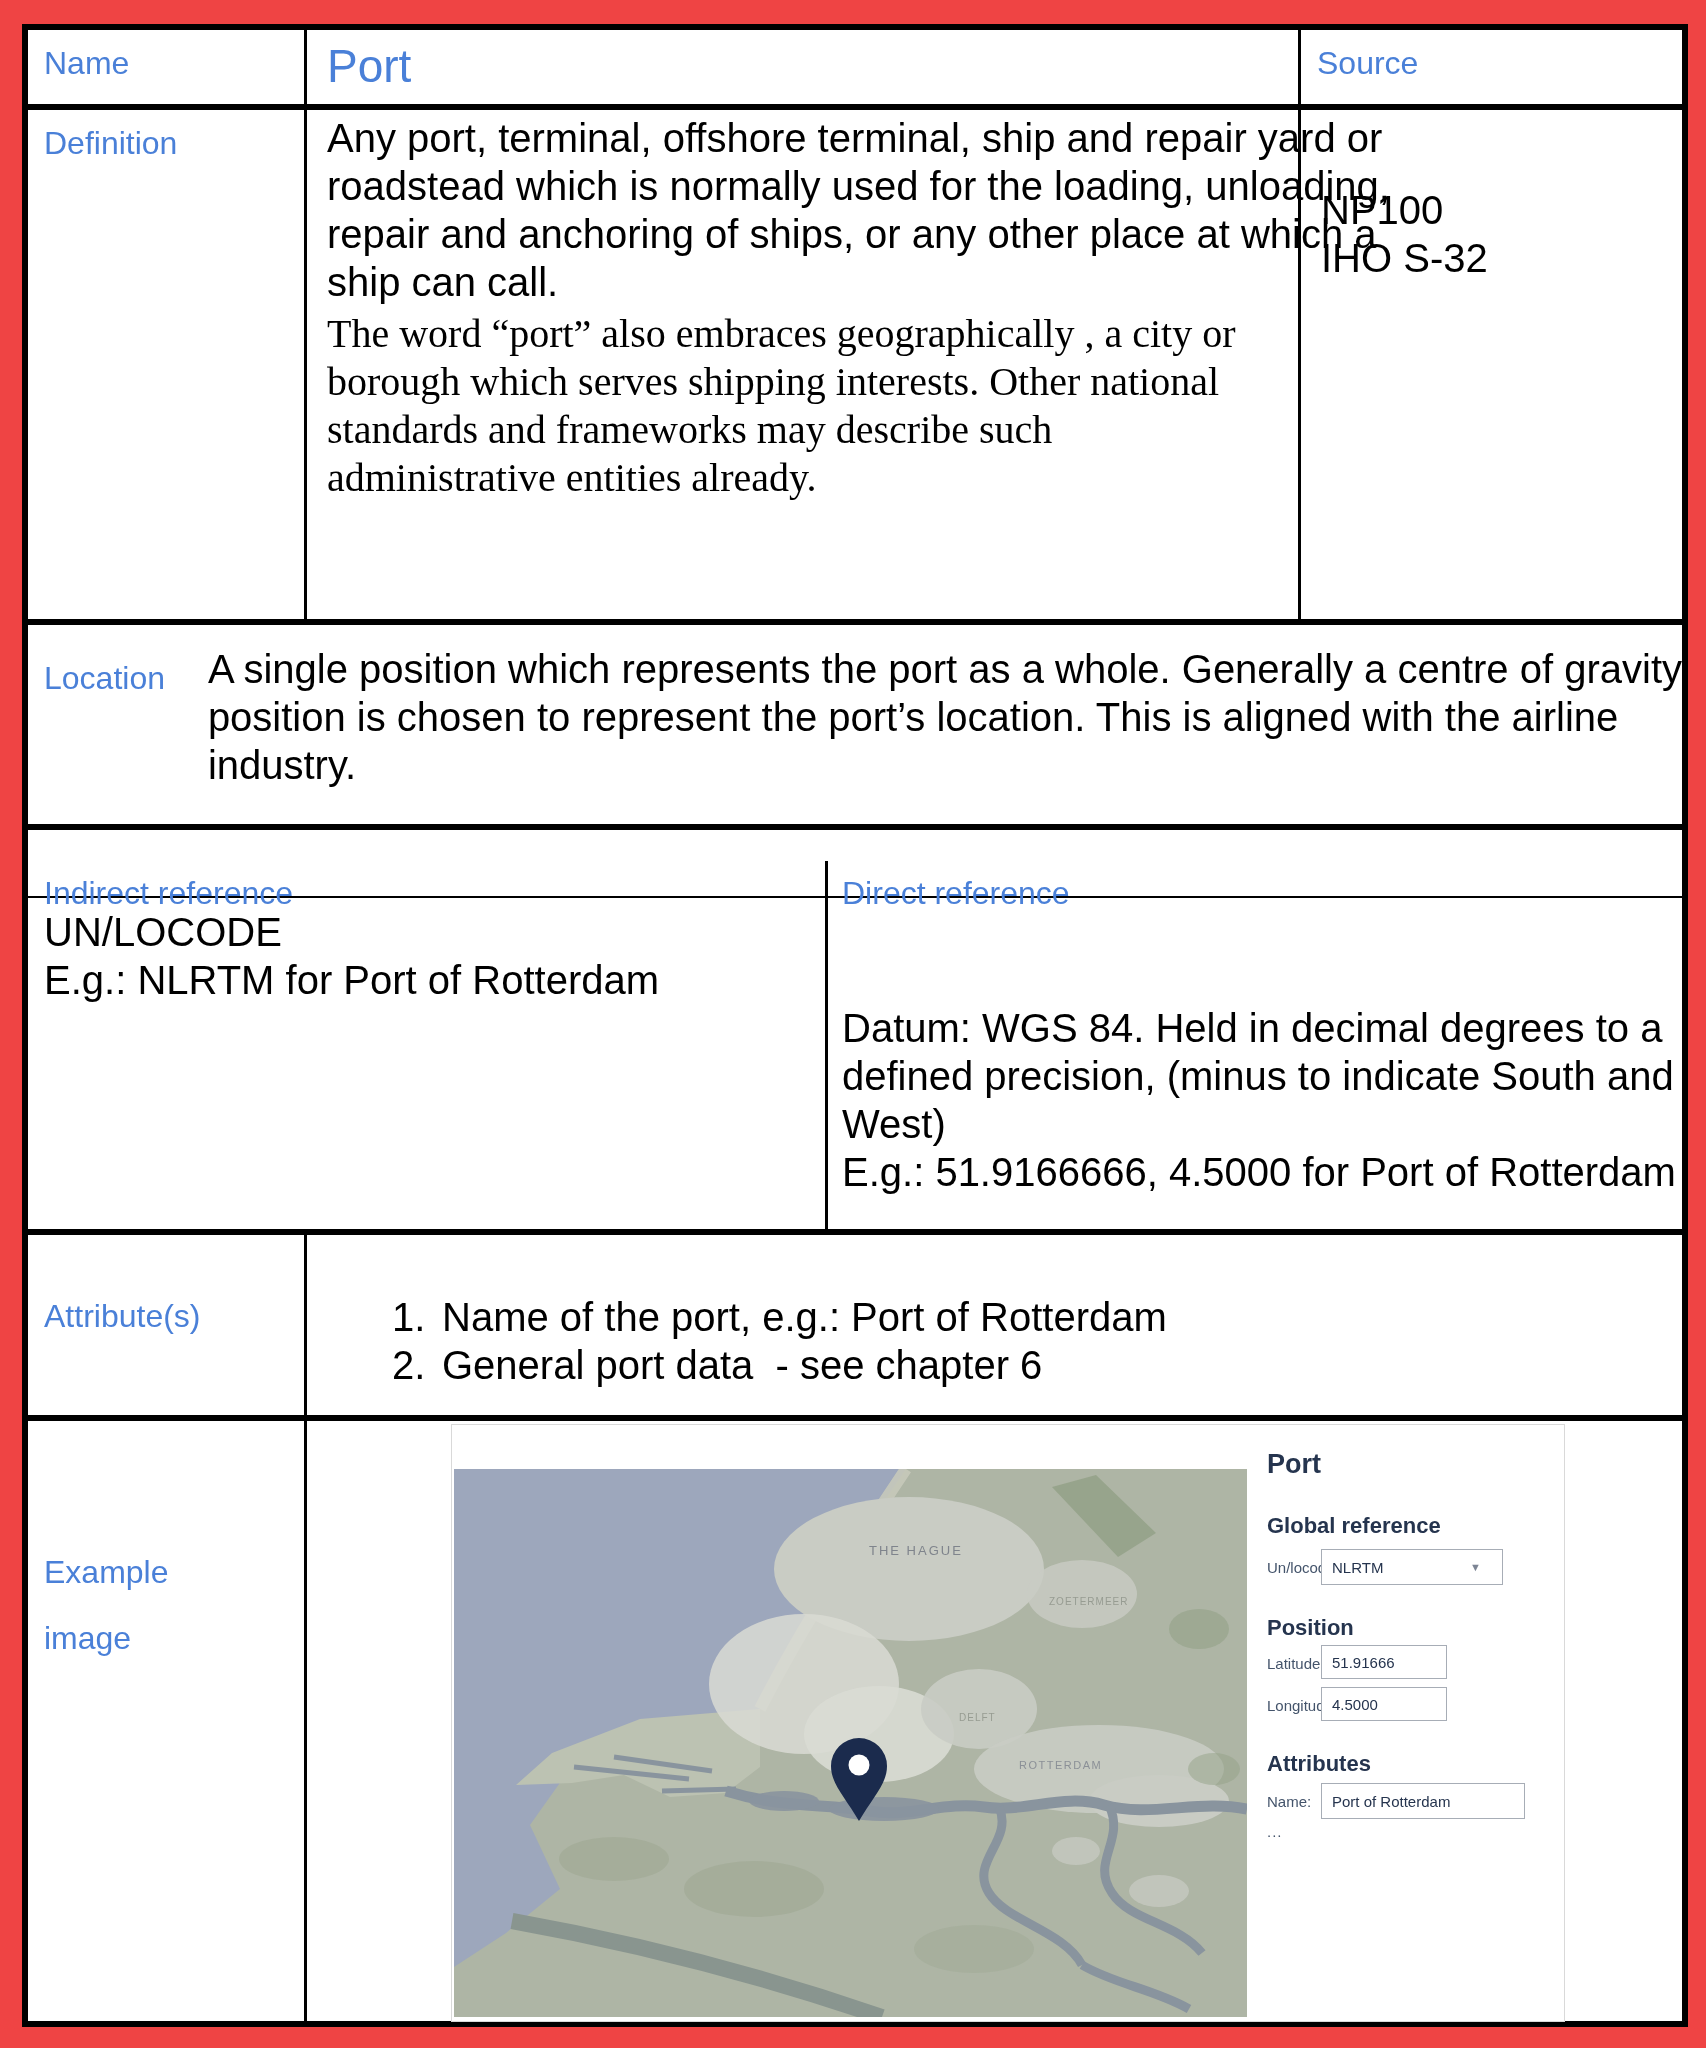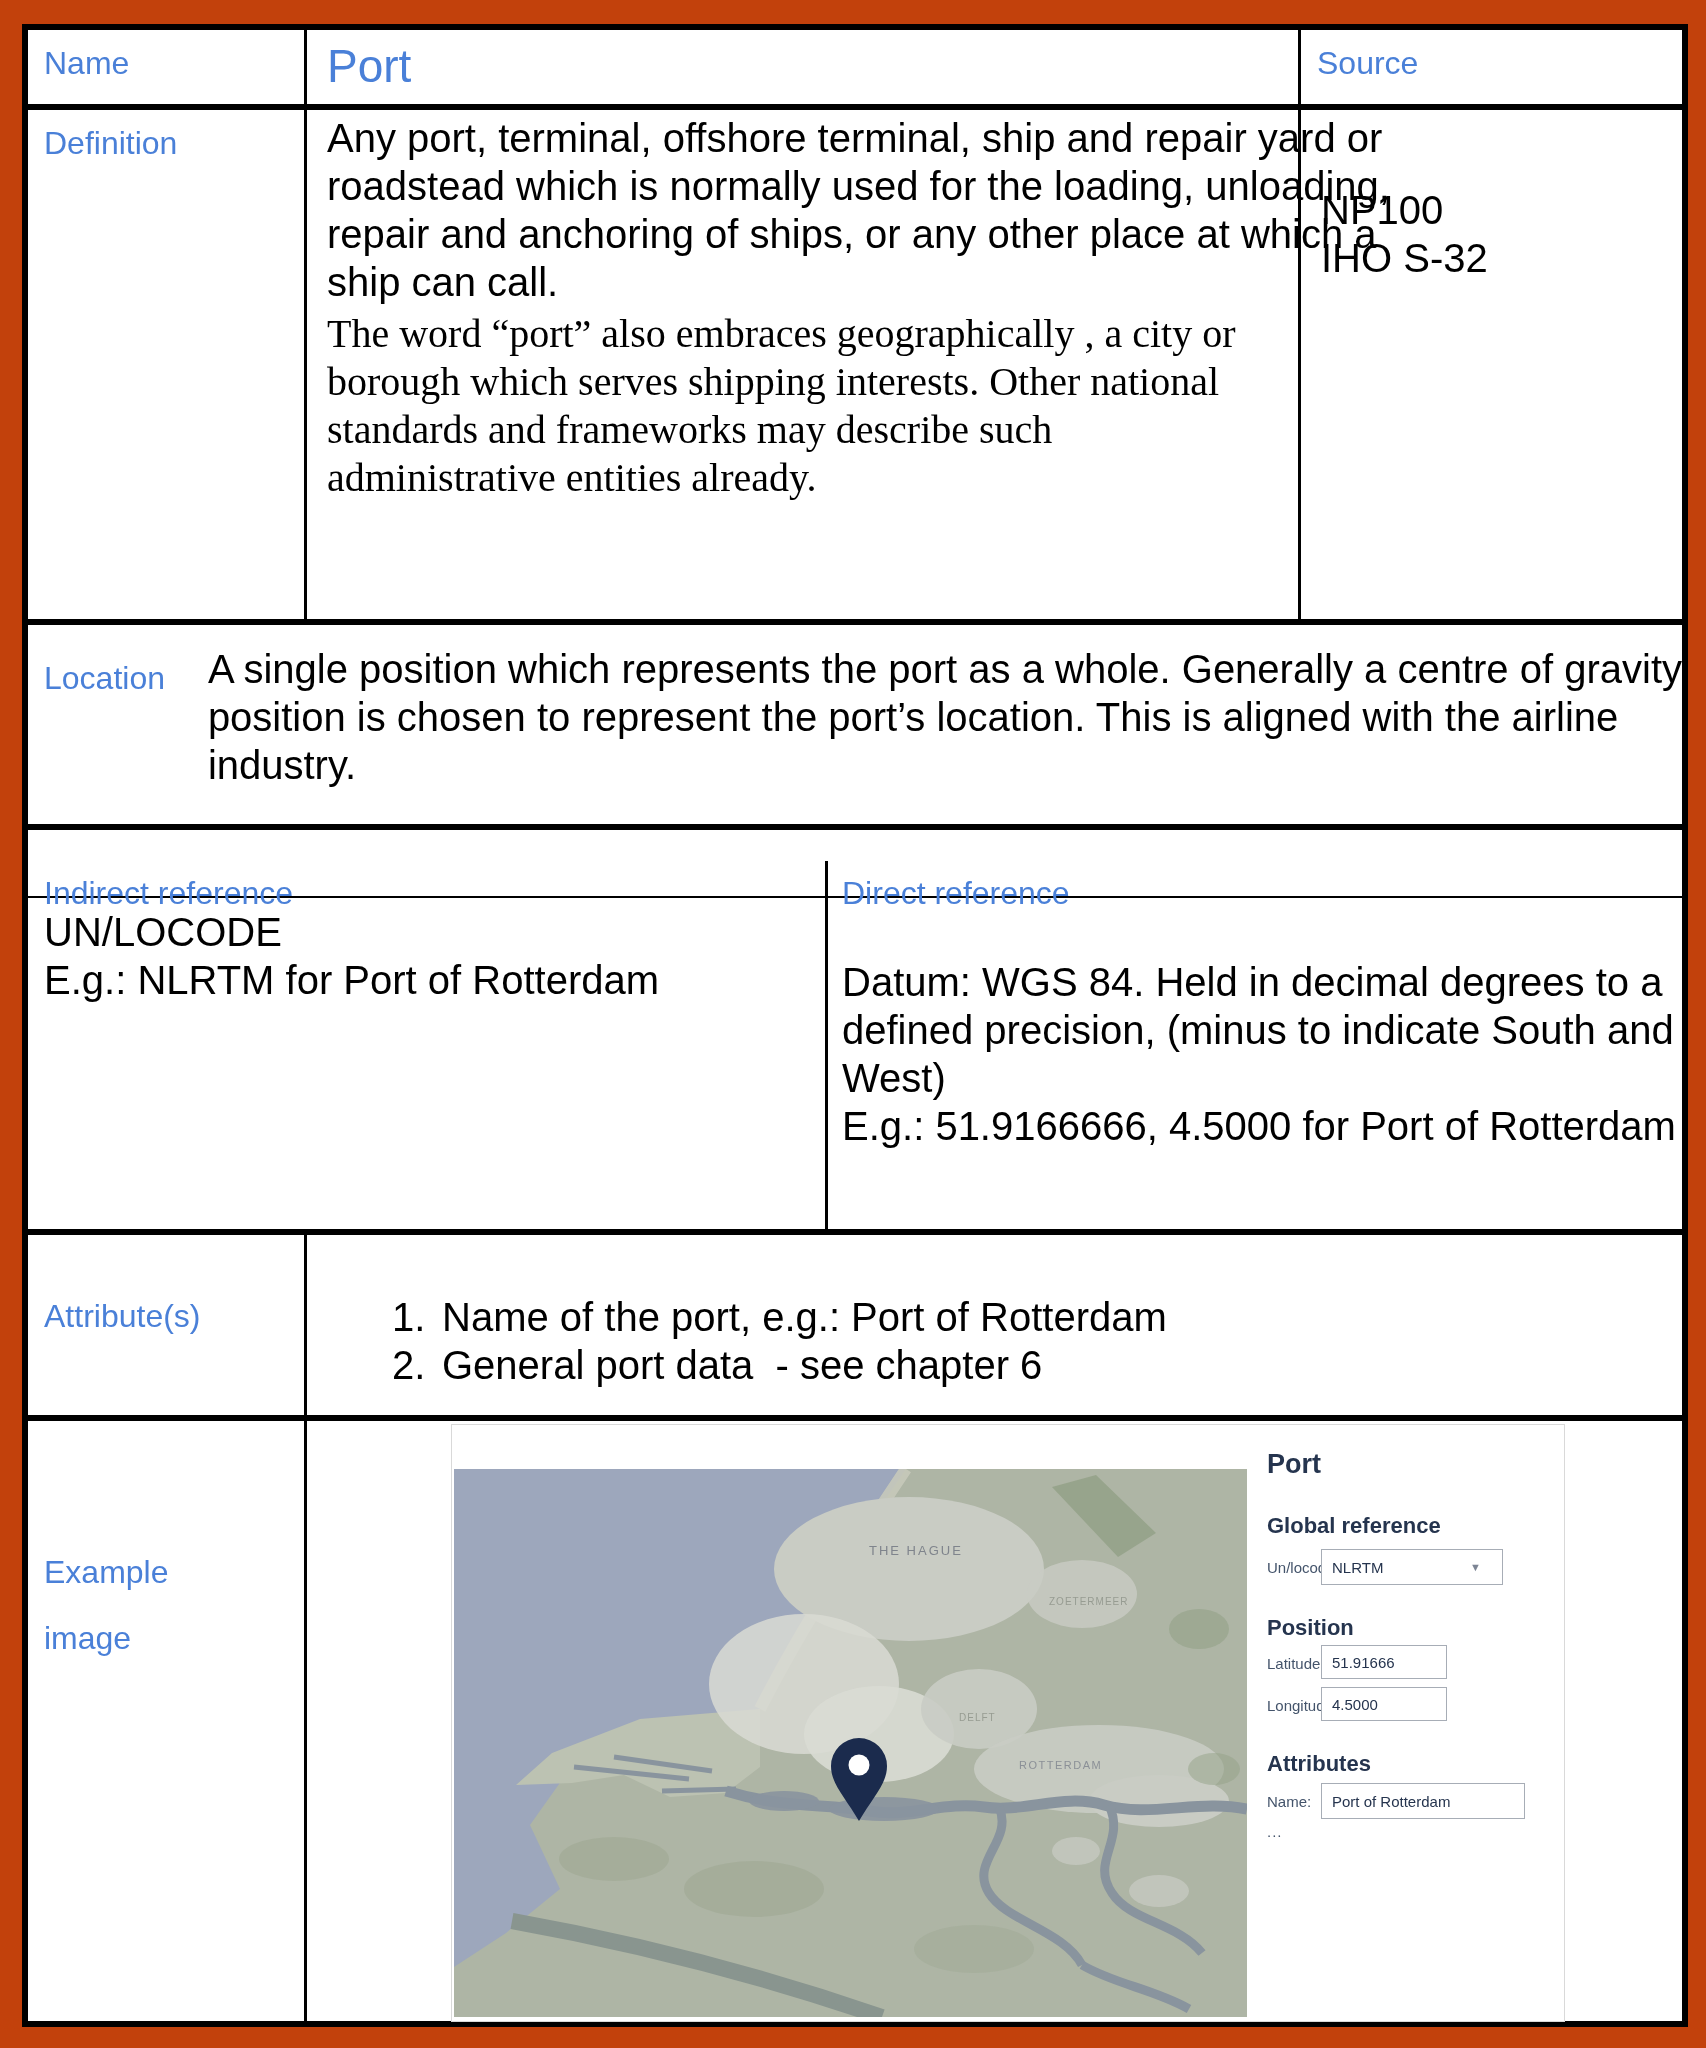--- a/index.html
+++ b/index.html
@@ -4,21 +4,21 @@
 <style>
   :root{
     --accent-blue:#4a80d8; --border-black:#000000; --pin-navy:#1b2b4d;
     --sea:#9da7bc; --land:#aeb5a5; --land-light:#bcc2b2; --urban:#c9ccc4;
     --urban-bright:#d9dbd4; --water-channel:#89958f; --river:#89949e;
     --forest:#93a187; --dune:#c6c9ba; --panel-text:#25344e; --panel-label:#44546b;
     --input-border:#a7adb6; --screenshot-border:#d9d9d9;
   }
   *{box-sizing:border-box;margin:0;padding:0;}
   body{background:#fff;font-family:"Liberation Sans",sans-serif;}
-  .page{position:relative;width:1706px;height:2048px;background:#c2410c;overflow:hidden;}
+  .page{position:relative;width:1706px;height:2048px;background:#ef4444;overflow:hidden;}
   .doc-table{position:absolute;left:22px;top:24px;width:1666px;height:2003px;border:6px solid var(--border-black);background:#fff;}
   .row{display:flex;width:100%;}
   .bb-thick{border-bottom:6px solid var(--border-black);}
   .bb-thin{border-bottom:2px solid var(--border-black);}
   .cell{height:100%;}
   .br{border-right:3px solid var(--border-black);}
   .c1{width:279px;}
   .c2{width:994px;}
   .c3{flex:1;}
   .refA{width:800px;}
@@ -33,21 +33,21 @@
   .r6{height:186px;}
   .r7{height:600px;}
   .port-title{color:var(--accent-blue);font-size:46px;line-height:60px;padding:6px 0 0 20px;font-weight:400;}
   .def-text{padding:4px 0 0 20px;}
   .def-p2{margin-top:4px;font-family:Liberation Serif, serif;}
   .source-text{padding:76px 0 0 20px;}
   .loc-label{padding-top:20px;}
   .loc-text{padding:20px 0 0 20px;flex:1;}
   .ref-head{line-height:56px;padding-top:4px;margin-top:31px;}
   .ref-content-a{padding:10px 0 0 16px;}
-  .ref-content-b{padding:60px 0 0 14px;}
+  .ref-content-b{padding:106px 0 0 14px;}
   .attr-label{padding-top:48px;}
   .attr-list{padding-top:58px;flex:1;}
   .attr-item{display:flex;}
   .attr-num{width:50px;margin-left:85px;}
   .example-label{padding-top:118px;}
   
   .screenshot{position:absolute;left:451px;top:1424px;width:1114px;height:598px;background:#fff;border:1px solid var(--screenshot-border);}
   .mapwrap{position:absolute;left:2px;top:44px;width:793px;height:548px;}
   .panel{position:absolute;left:796px;top:0;right:0;bottom:0;color:var(--panel-text);}
   .panel-title{position:absolute;left:19px;top:24px;font-size:27px;font-weight:bold;}

